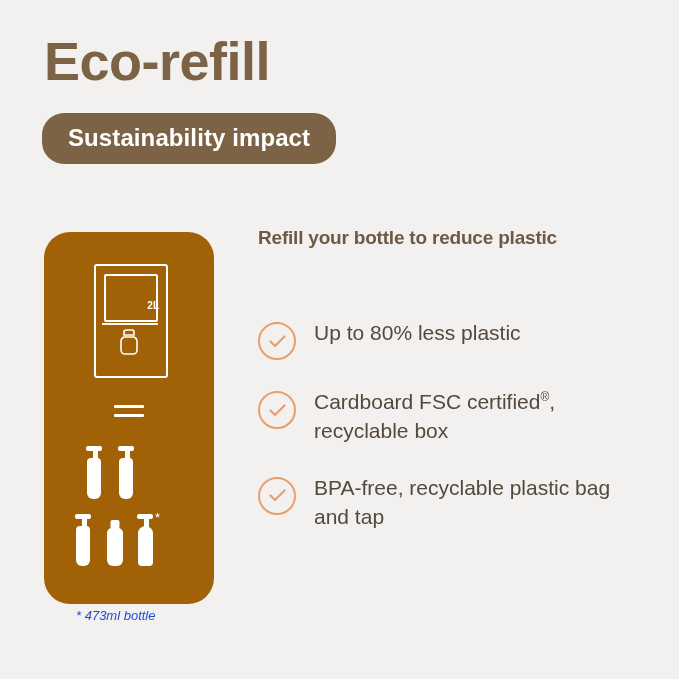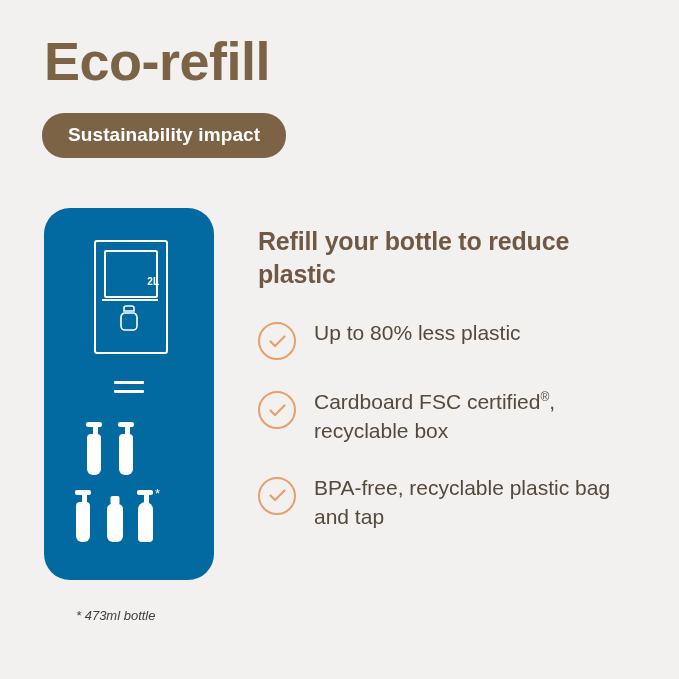--- a/index.html
+++ b/index.html
@@ -15,29 +15,29 @@
   .title{
     position:absolute;left:44px;top:30px;
     font-size:54px;font-weight:bold;color:#7c6346;
     letter-spacing:-0.5px;
   }
   .pill{
     position:absolute;left:42px;top:113px;
     background:#7c6346;color:#ffffff;
     border-radius:22px;
     padding:11px 26px 12px 26px;
-    font-size:19px;font-weight:bold;
+    font-size:24px;font-weight:bold;
     letter-spacing:0.1px;
   }
 
   
   .card{
-    position:absolute;left:44px;top:208px;
+    position:absolute;left:44px;top:232px;
     width:170px;height:372px;
-    background:#0369a1;
+    background:#a16207;
     border-radius:26px;
   }
   .card .inner{position:relative;width:100%;height:100%;}
 
   
   .box{
     position:absolute;left:50px;top:32px;
     width:70px;height:110px;
     border:2px solid #ffffff;border-radius:3px;
   }
@@ -88,28 +88,28 @@
     position:absolute;top:12px;left:0;width:100%;height:calc(100% - 12px);
     background:#ffffff;border-radius:4px 4px 6px 6px;
   }
   .pump-tall .body{border-radius:12px 12px 6px 6px;}
   .star{
     position:absolute;color:#ffffff;font-size:13px;
   }
 
   .footnote{
     position:absolute;left:76px;top:608px;
-    font-size:13px;font-style:italic;color:#404040;
+    font-size:13px;font-style:italic;color:#1d4ed8;
   }
 
   
   .headline{
     position:absolute;left:258px;top:225px;
     width:370px;
-    font-size:25px;font-weight:bold;color:#6f5944;
+    font-size:19px;font-weight:bold;color:#6f5944;
     line-height:1.32;letter-spacing:-0.2px;
   }
   .bullets{position:absolute;left:258px;top:319px;width:400px;}
   .bullet{display:flex;align-items:flex-start;margin-bottom:28px;}
   .check{
     flex:0 0 auto;width:34px;height:34px;border-radius:50%;
     border:2px solid #e79f6d;
     display:flex;align-items:center;justify-content:center;
     margin-right:18px;margin-top:3px;
   }

